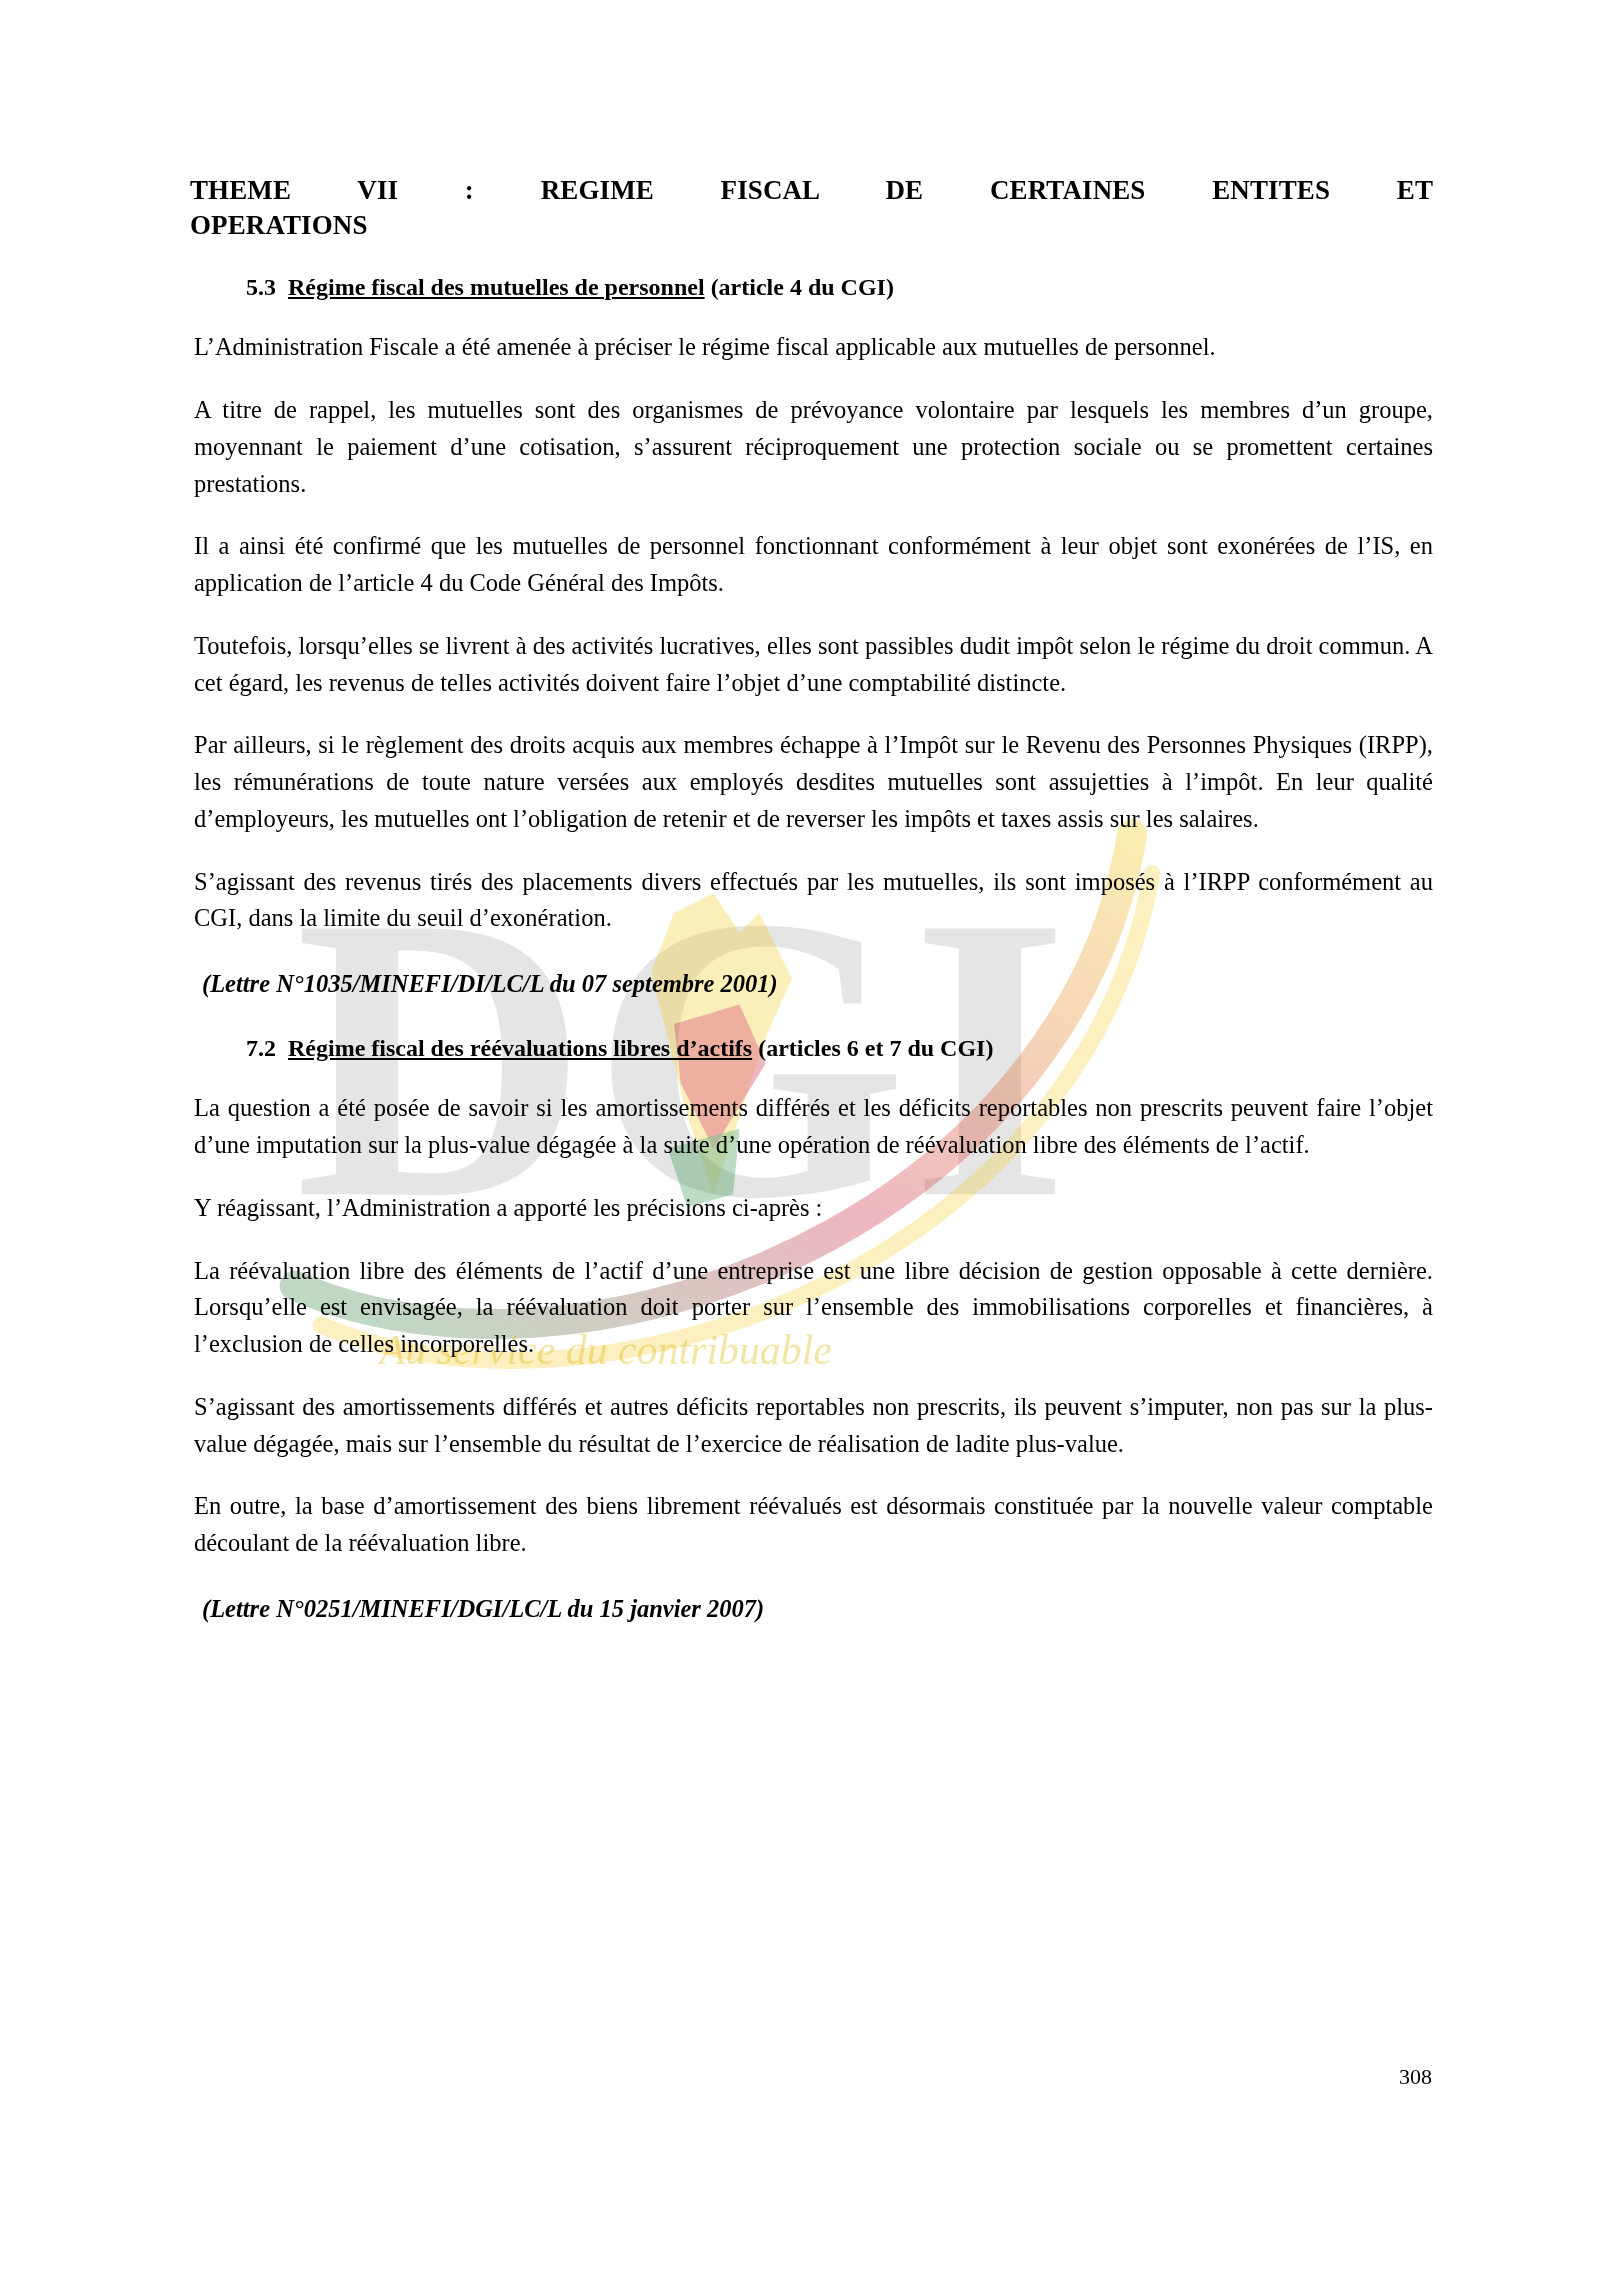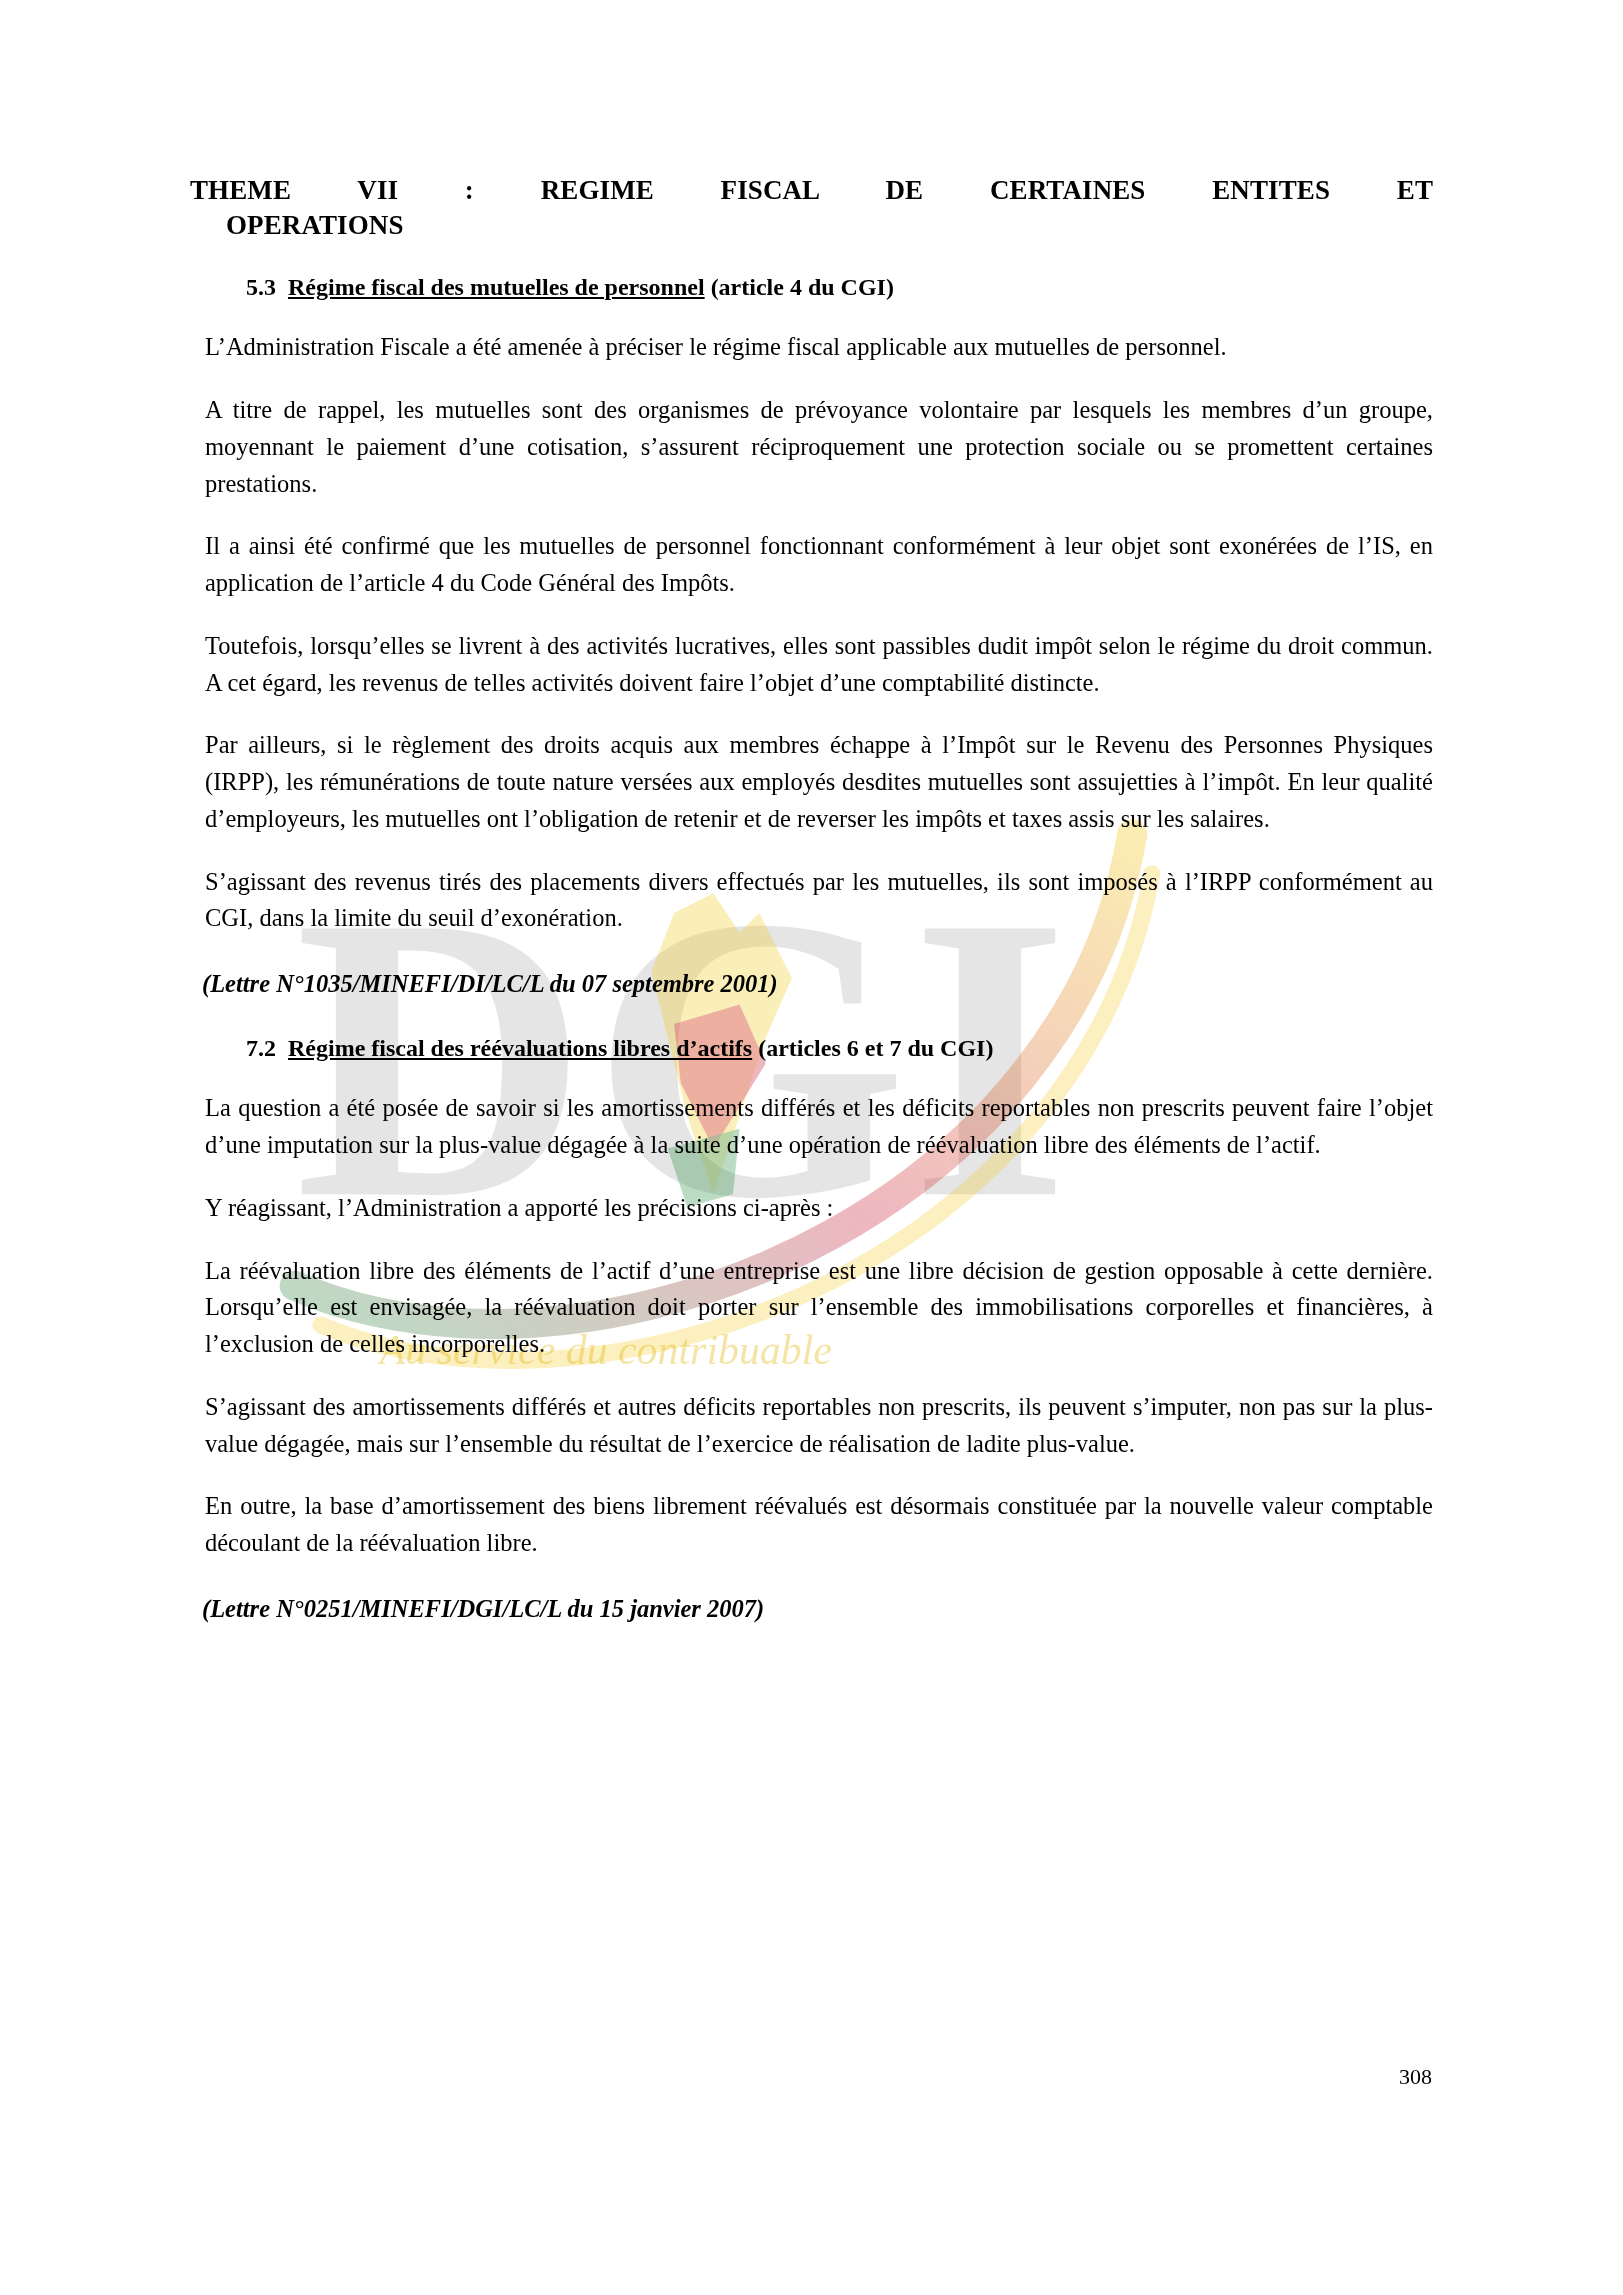--- a/index.html
+++ b/index.html
@@ -59,21 +59,20 @@
     text-align-last: left;
     letter-spacing: 0.1px;
   }
   h1.doc-title .titleline1 {
     display: block;
     text-align: justify;
     text-align-last: justify;
   }
   h1.doc-title .titleline2 {
     display: block;
-    margin-left: 36px;
   }
 
   .section-head {
     font-size: 24px;
     font-weight: bold;
     margin: 29px 0 0 0;
     padding-left: 56px;
     line-height: 1.35;
   }
   .section-head .num {
@@ -81,21 +80,21 @@
   }
   .section-head .u {
     text-decoration: underline;
   }
 
   p.body {
     font-size: 24.5px;
     line-height: 1.50;
     text-align: justify;
     text-align-last: left;
-    margin: 26px 0 0 15px;
+    margin: 26px 0 0 4px;
     padding: 0;
   }
 
   p.ref {
     font-size: 24.5px;
     line-height: 1.50;
     font-style: italic;
     font-weight: bold;
     margin: 29px 0 0 12px;
     padding: 0;

